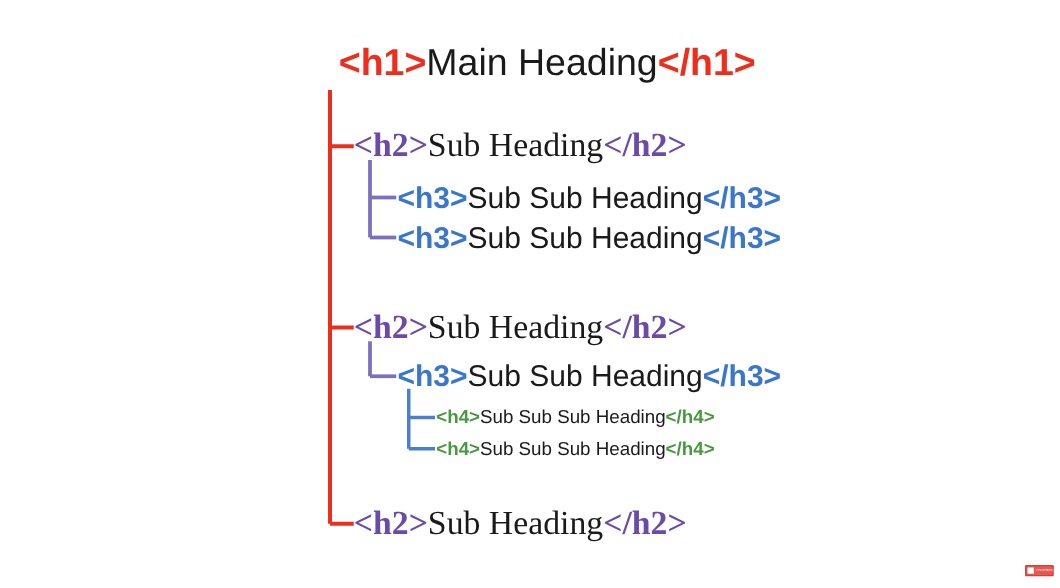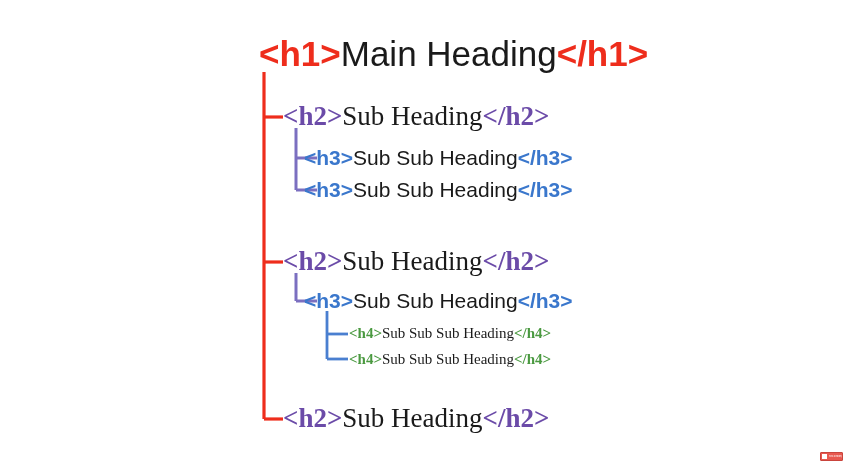--- a/index.html
+++ b/index.html
@@ -27,55 +27,54 @@
   .node {
     position: absolute;
     white-space: nowrap;
     line-height: 1;
     color: #111111;
   }
   .node .tag { font-weight: bold; }
 
   
   .lvl1 {
-    font-size: 35px;
-    left: 259px;
+    font-size: 30px;
+    left: 271px;
     top: 36px;
   }
   .lvl1 .tag { color: #ee2d1c; }
   .lvl1 .txt { color: #1a1a1a; font-weight: normal; }
 
   
   .lvl2 {
     font-size: 27px;
     left: 283px;
     font-family: Liberation Serif, serif;
   }
   .lvl2 .tag { color: #6b4ba8; }
   .lvl2 .txt { color: #1a1a1a; font-weight: normal; }
   .lvl2.r1 { top: 103px; }
   .lvl2.r2 { top: 248px; }
   .lvl2.r3 { top: 405px; }
 
   
   .lvl3 {
-    font-size: 21px;
-    left: 304px;
+    font-size: 24px;
+    left: 318px;
   }
   .lvl3 .tag { color: #3a77cc; }
   .lvl3 .txt { color: #1a1a1a; font-weight: normal; }
   .lvl3.r1 { top: 147px; }
   .lvl3.r2 { top: 179px; }
   .lvl3.r3 { top: 290px; }
 
   
   .lvl4 {
     font-size: 15px;
     left: 349px;
-    font-family: Liberation Serif, serif;
   }
   .lvl4 .tag { color: #4a9940; }
   .lvl4 .txt { color: #1a1a1a; font-weight: normal; }
   .lvl4.r1 { top: 326px; }
   .lvl4.r2 { top: 352px; }
 
   
   #lines {
     position: absolute;
     left: 0; top: 0;

